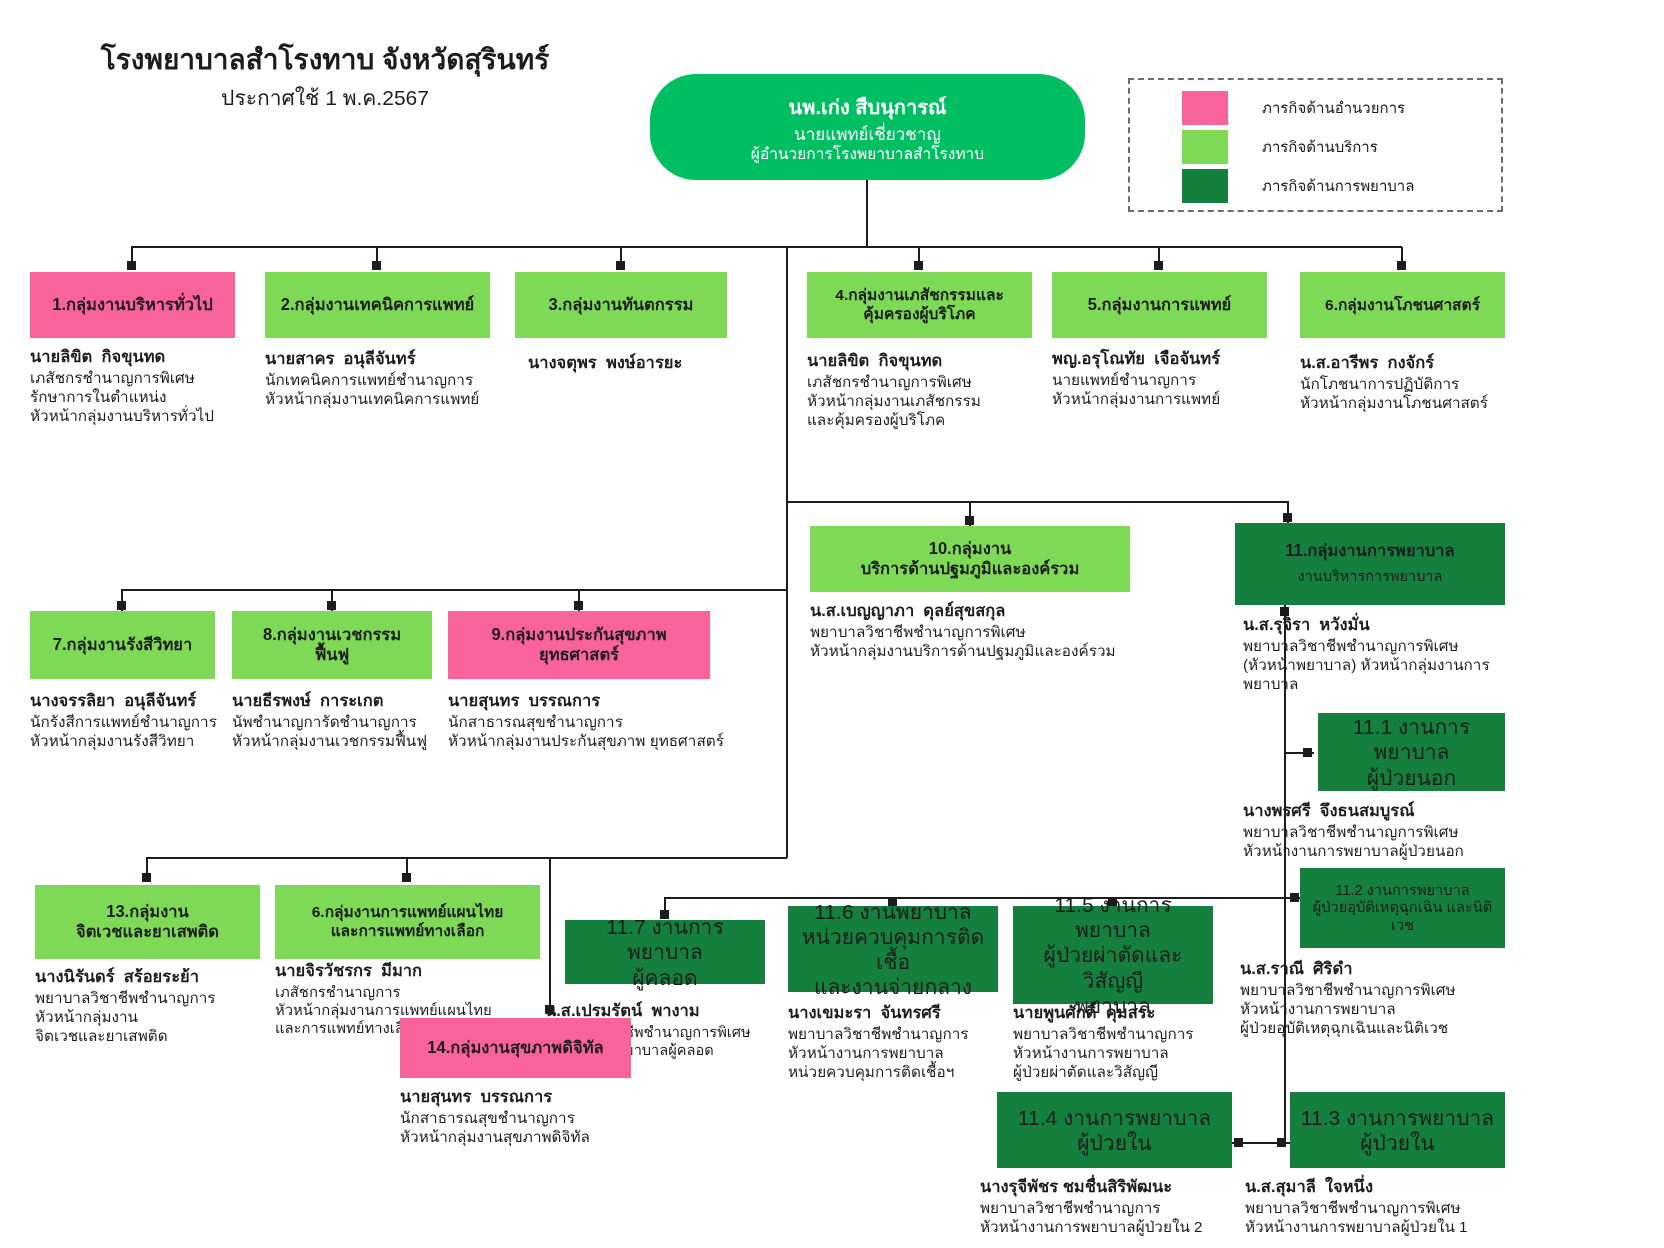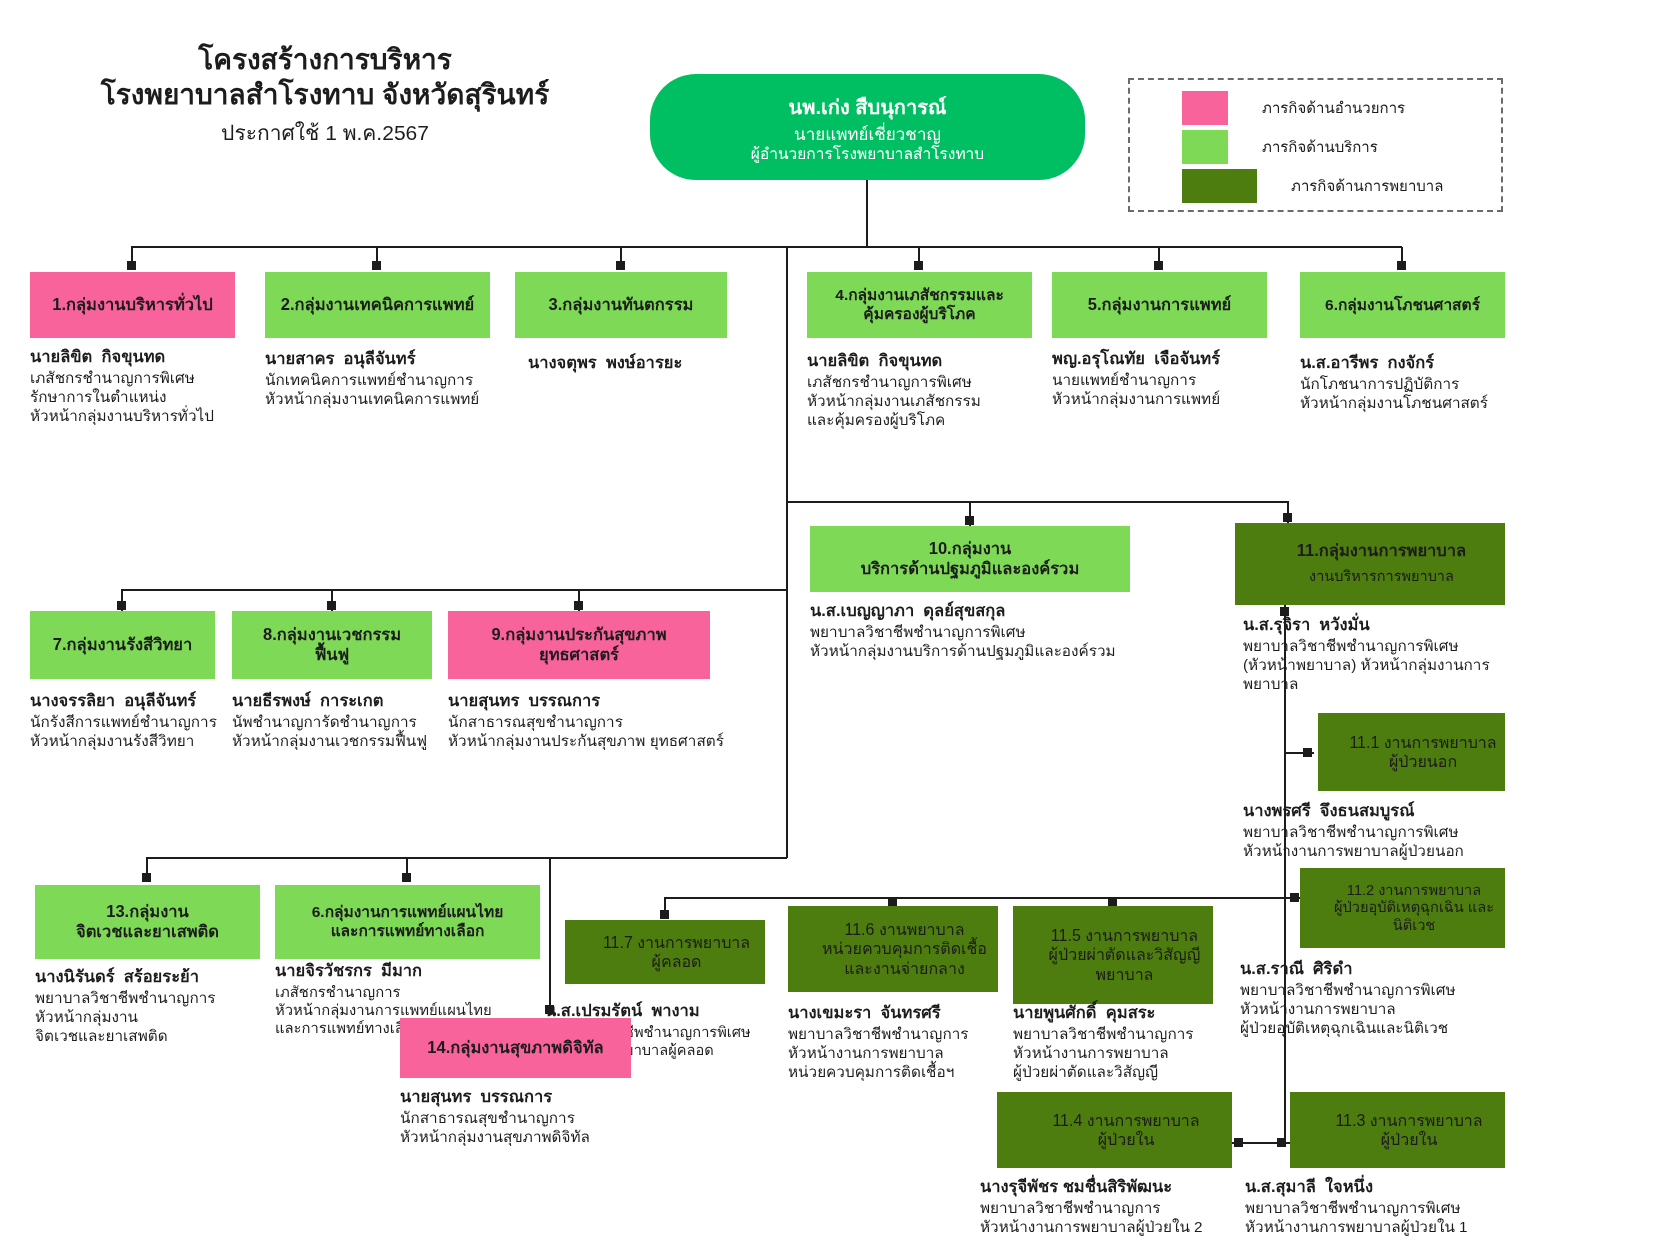--- a/index.html
+++ b/index.html
@@ -17,42 +17,41 @@
   .dpos{font-size:17px;line-height:1.15;margin-top:2px;}
   .drole{font-size:15.5px;line-height:1.15;}
   
   .legend{left:1128px;top:78px;width:375px;height:134px;border:2px dashed #6b6b6b;box-sizing:border-box;padding:9px 0 0 52px;}
   .lrow{display:flex;align-items:center;height:38px;margin-bottom:1px;}
   .sw{width:46px;height:34px;margin-right:34px;flex:none;}
   .llabel{font-size:15px;}
   
   .box{position:absolute;display:flex;align-items:center;justify-content:center;text-align:center;box-sizing:border-box;padding:2px 6px;}
   .box .bt{white-space:pre-wrap;font-weight:bold;font-size:16.5px;line-height:1.2;}
-  .box .bt.reg{font-weight:normal;font-size:16px;}
+  .box .bt.reg{font-weight:normal;font-size:21px;}
   .pink{background:#f9639b;}
   .green{background:#7ed957;}
-  .cyan{background:#4d7c0f;padding-left:29px;}
+  .cyan{background:#15803d;}
   .b11inner{display:flex;flex-direction:column;align-items:center;}
   .b11sub{font-size:14.5px;margin-top:4px;}
   
   .person{position:absolute;}
   .pname{font-weight:bold;font-size:16.5px;white-space:pre-wrap;line-height:1.25;}
   .pdesc{font-size:15.3px;white-space:pre-wrap;line-height:1.24;margin-top:2px;}
   
   .vl{position:absolute;width:2px;background:#1c1c1c;}
   .hl{position:absolute;height:2px;background:#1c1c1c;}
   .mk{position:absolute;width:9px;height:9px;background:#1c1c1c;}
 </style>
 </head>
 <body>
 
 <div class="canvas">
 
   <div class="abs titleblock">
-    <div class="t1">โครงสร้างการบริหาร</div>
     <div class="t2">โรงพยาบาลสำโรงทาบ จังหวัดสุรินทร์</div>
     <div class="t3">ประกาศใช้ 1 พ.ค.2567</div>
   </div>
 
   <div class="abs director">
     <div class="dname">นพ.เก่ง  สืบนุการณ์</div>
     <div class="dpos">นายแพทย์เชี่ยวชาญ</div>
     <div class="drole">ผู้อำนวยการโรงพยาบาลสำโรงทาบ</div>
   </div>
 

